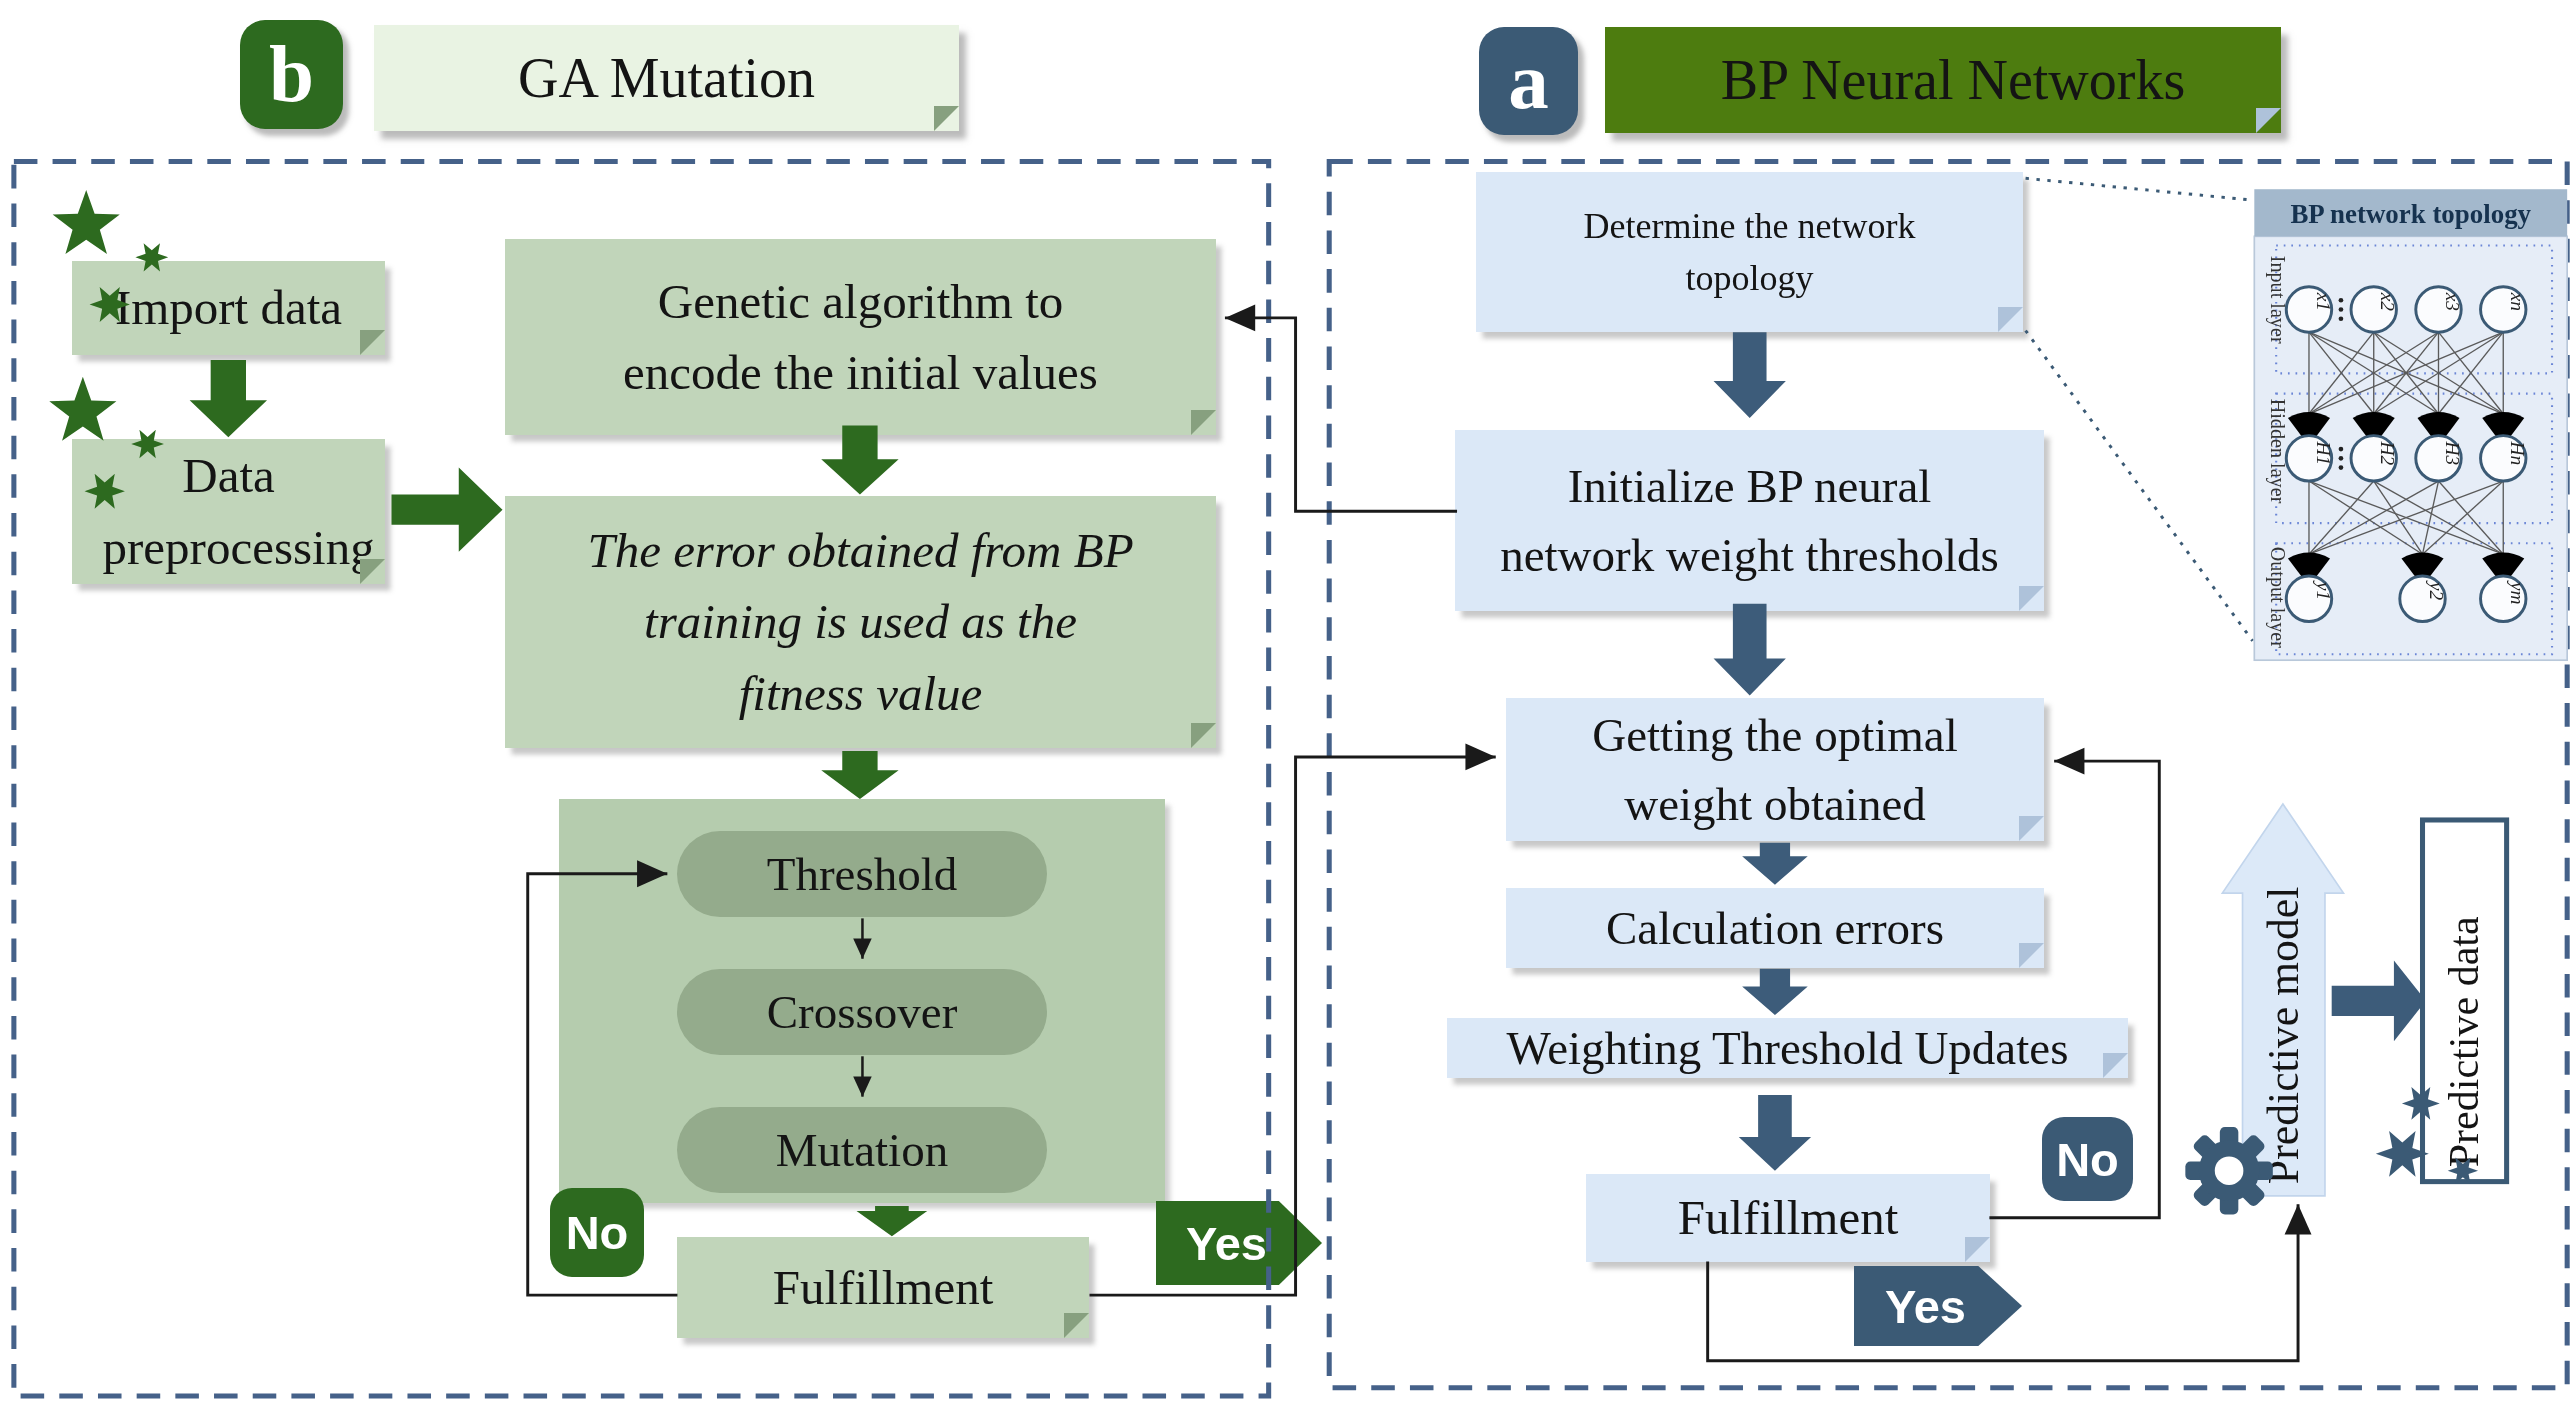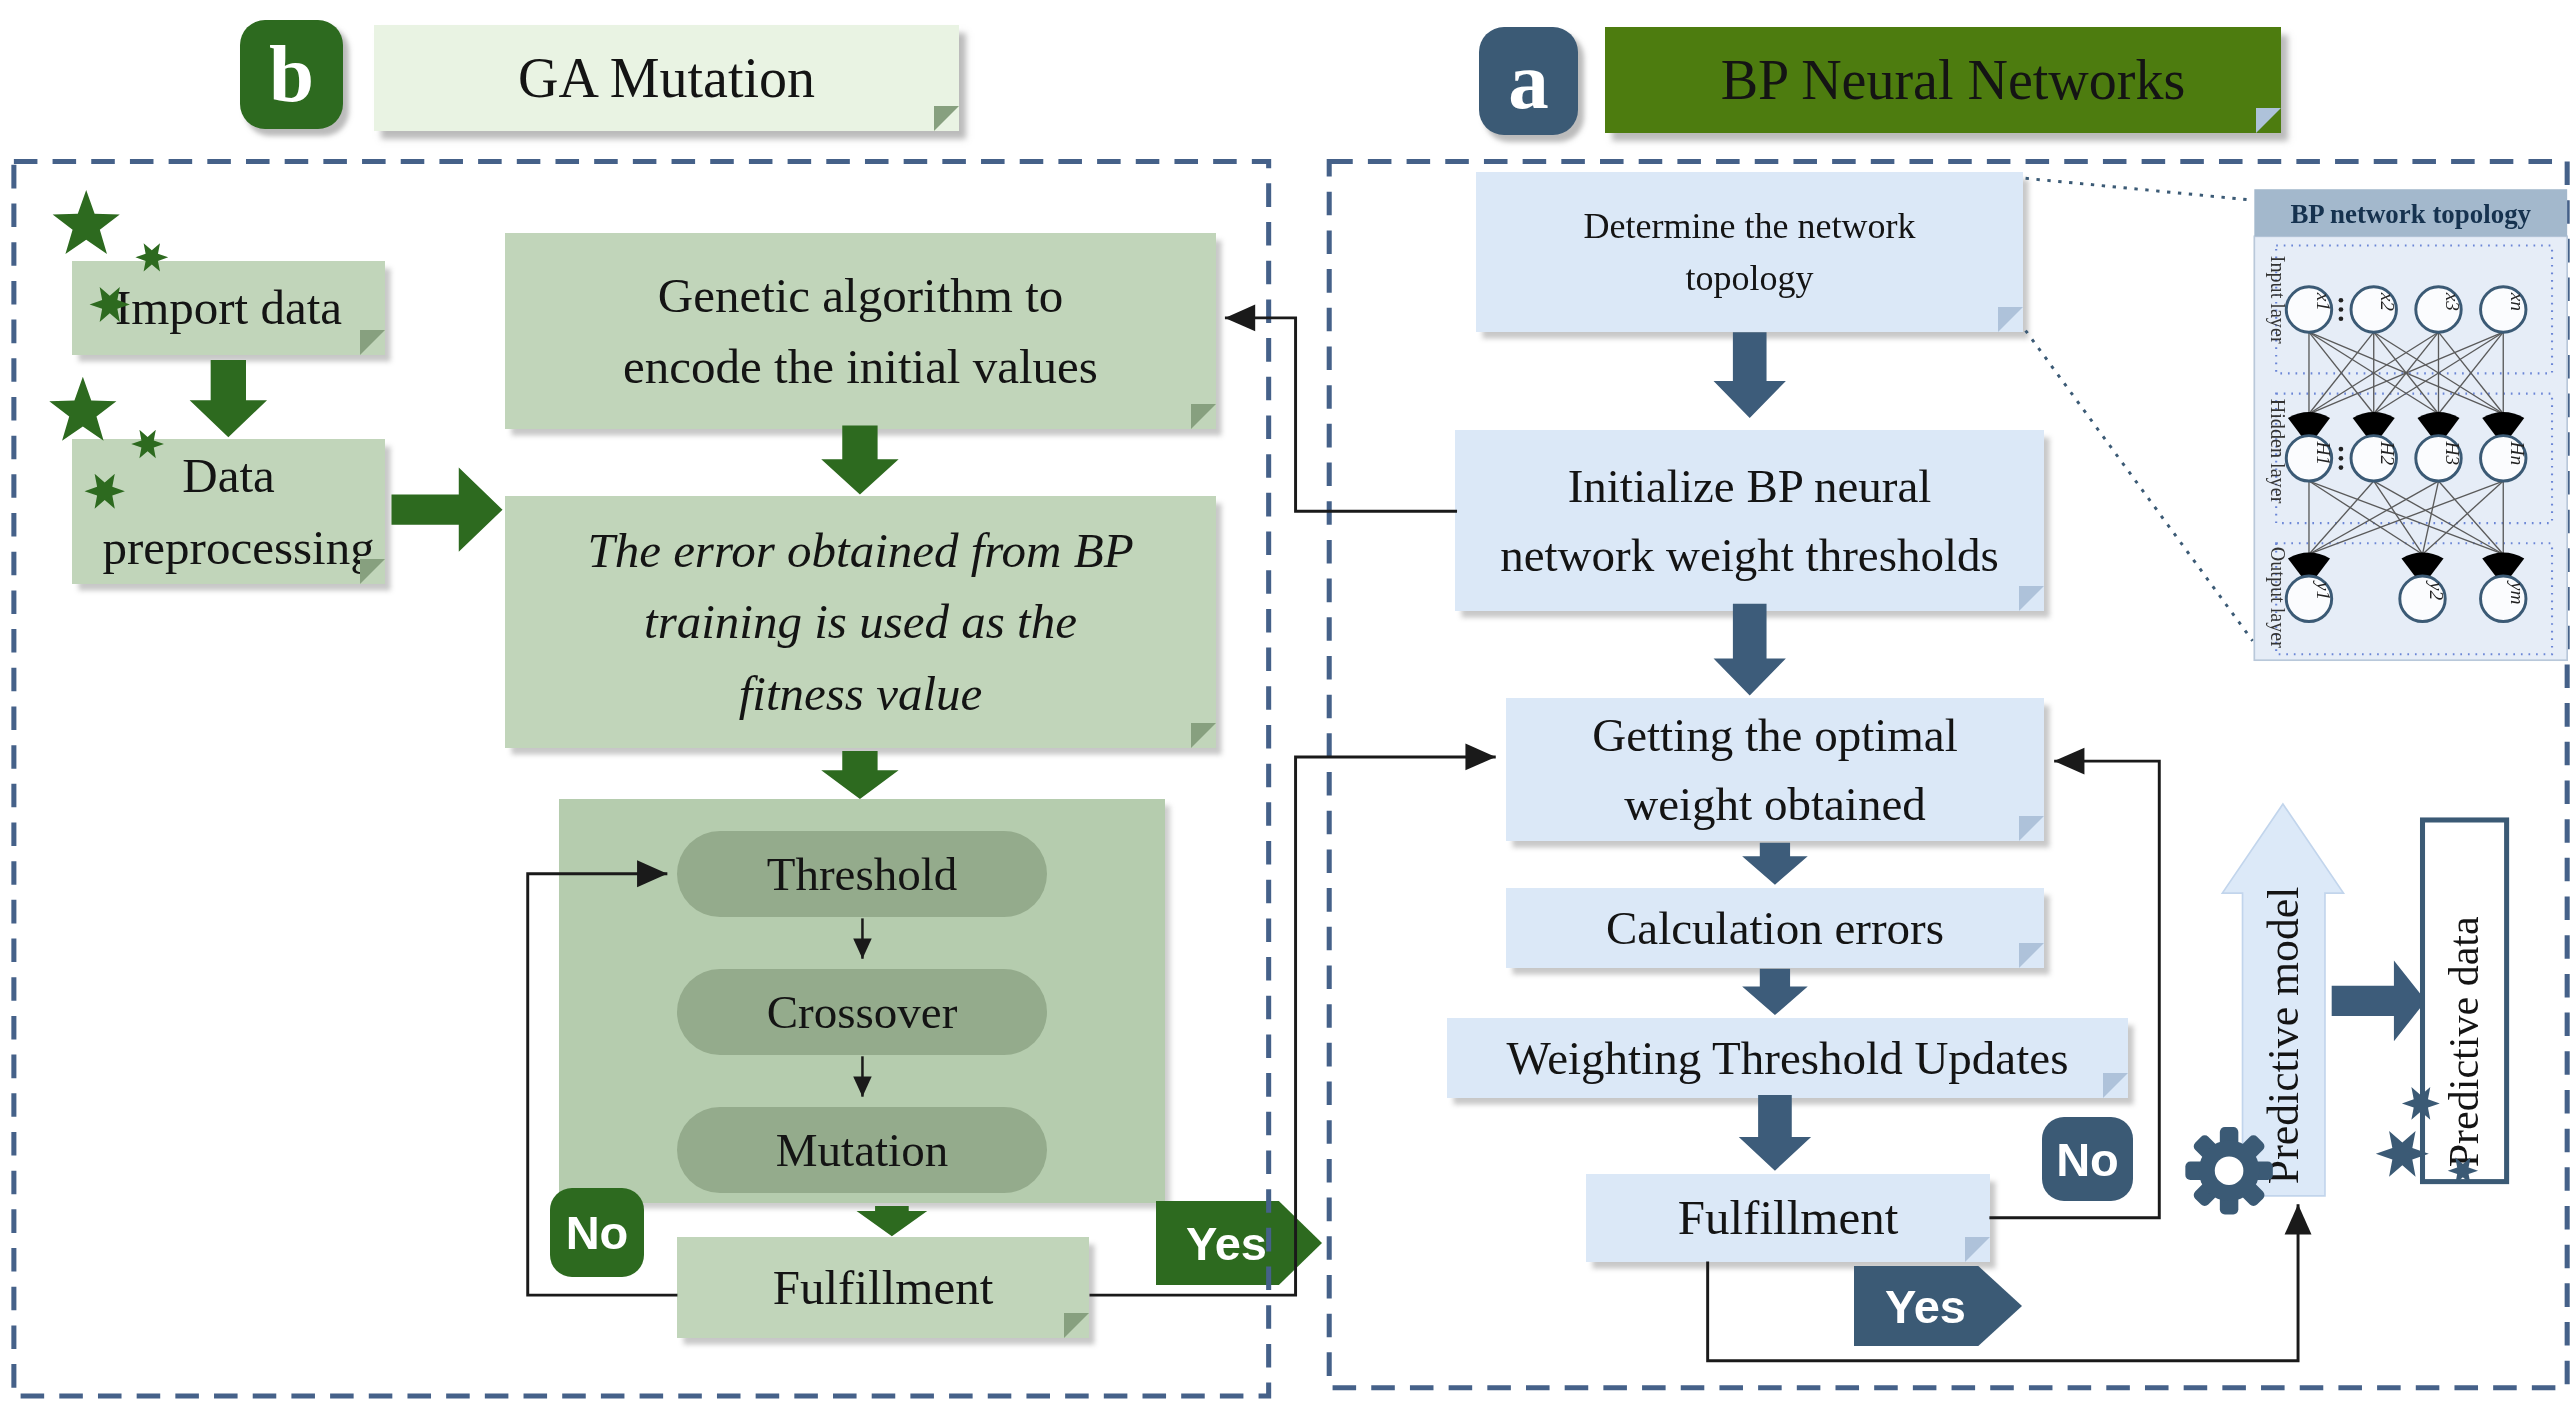--- a/index.html
+++ b/index.html
@@ -51,21 +51,21 @@
     </div>
 
   <div class="box gbox fold t58" style="left:72px;top:261px;width:313px;height:94px;">
       <span>Import data</span>
     </div>
 
   <div class="box gbox fold t58" style="left:72px;top:439px;width:313px;height:145px;">
       <span style="max-width:252px;">Data preprocessing</span>
     </div>
 
-  <div class="box gbox fold t58" style="left:505px;top:233px;width:711px;height:196px;">
+  <div class="box gbox fold t58" style="left:505px;top:239px;width:711px;height:196px;">
       <span style="max-width:555px;">Genetic algorithm to encode the initial values</span>
     </div>
 
   <div class="box gbox fold t58" style="left:505px;top:496px;width:711px;height:252px;">
       <span style="max-width:555px;font-style:italic;">The error obtained from BP training is used as the fitness value</span>
     </div>
 
   <div class="gcontainer" style="left:559px;top:799px;width:606px;height:404px;"></div>
   <div class="pill" style="left:677px;top:831px;width:370px;height:86px;">
       <span>Threshold</span>
@@ -93,21 +93,21 @@
     </div>
 
   <div class="box bbox bfold t56" style="left:1506px;top:698px;width:538px;height:143px;">
       <span style="max-width:404px;">Getting the optimal weight obtained</span>
     </div>
 
   <div class="box bbox bfold t56" style="left:1506px;top:888px;width:538px;height:80px;">
       <span>Calculation errors</span>
     </div>
 
-  <div class="box bbox bfold t56" style="left:1447px;top:1018px;width:681px;height:80px;">
+  <div class="box bbox bfold t56" style="left:1447px;top:1018px;width:681px;height:60px;">
       <span>Weighting Threshold Updates</span>
     </div>
 
   <div class="box bbox bfold t58" style="left:1586px;top:1174px;width:404px;height:88px;">
       <span>Fulfillment</span>
     </div>
 
   <div class="badge badge-no bg-b" style="left:2030px;top:1117px;width:91px;height:84px;">No</div>
   <div class="badge badge-yes bg-b" style="left:1842px;top:1266px;width:143px;height:80px;">Yes</div>
 

